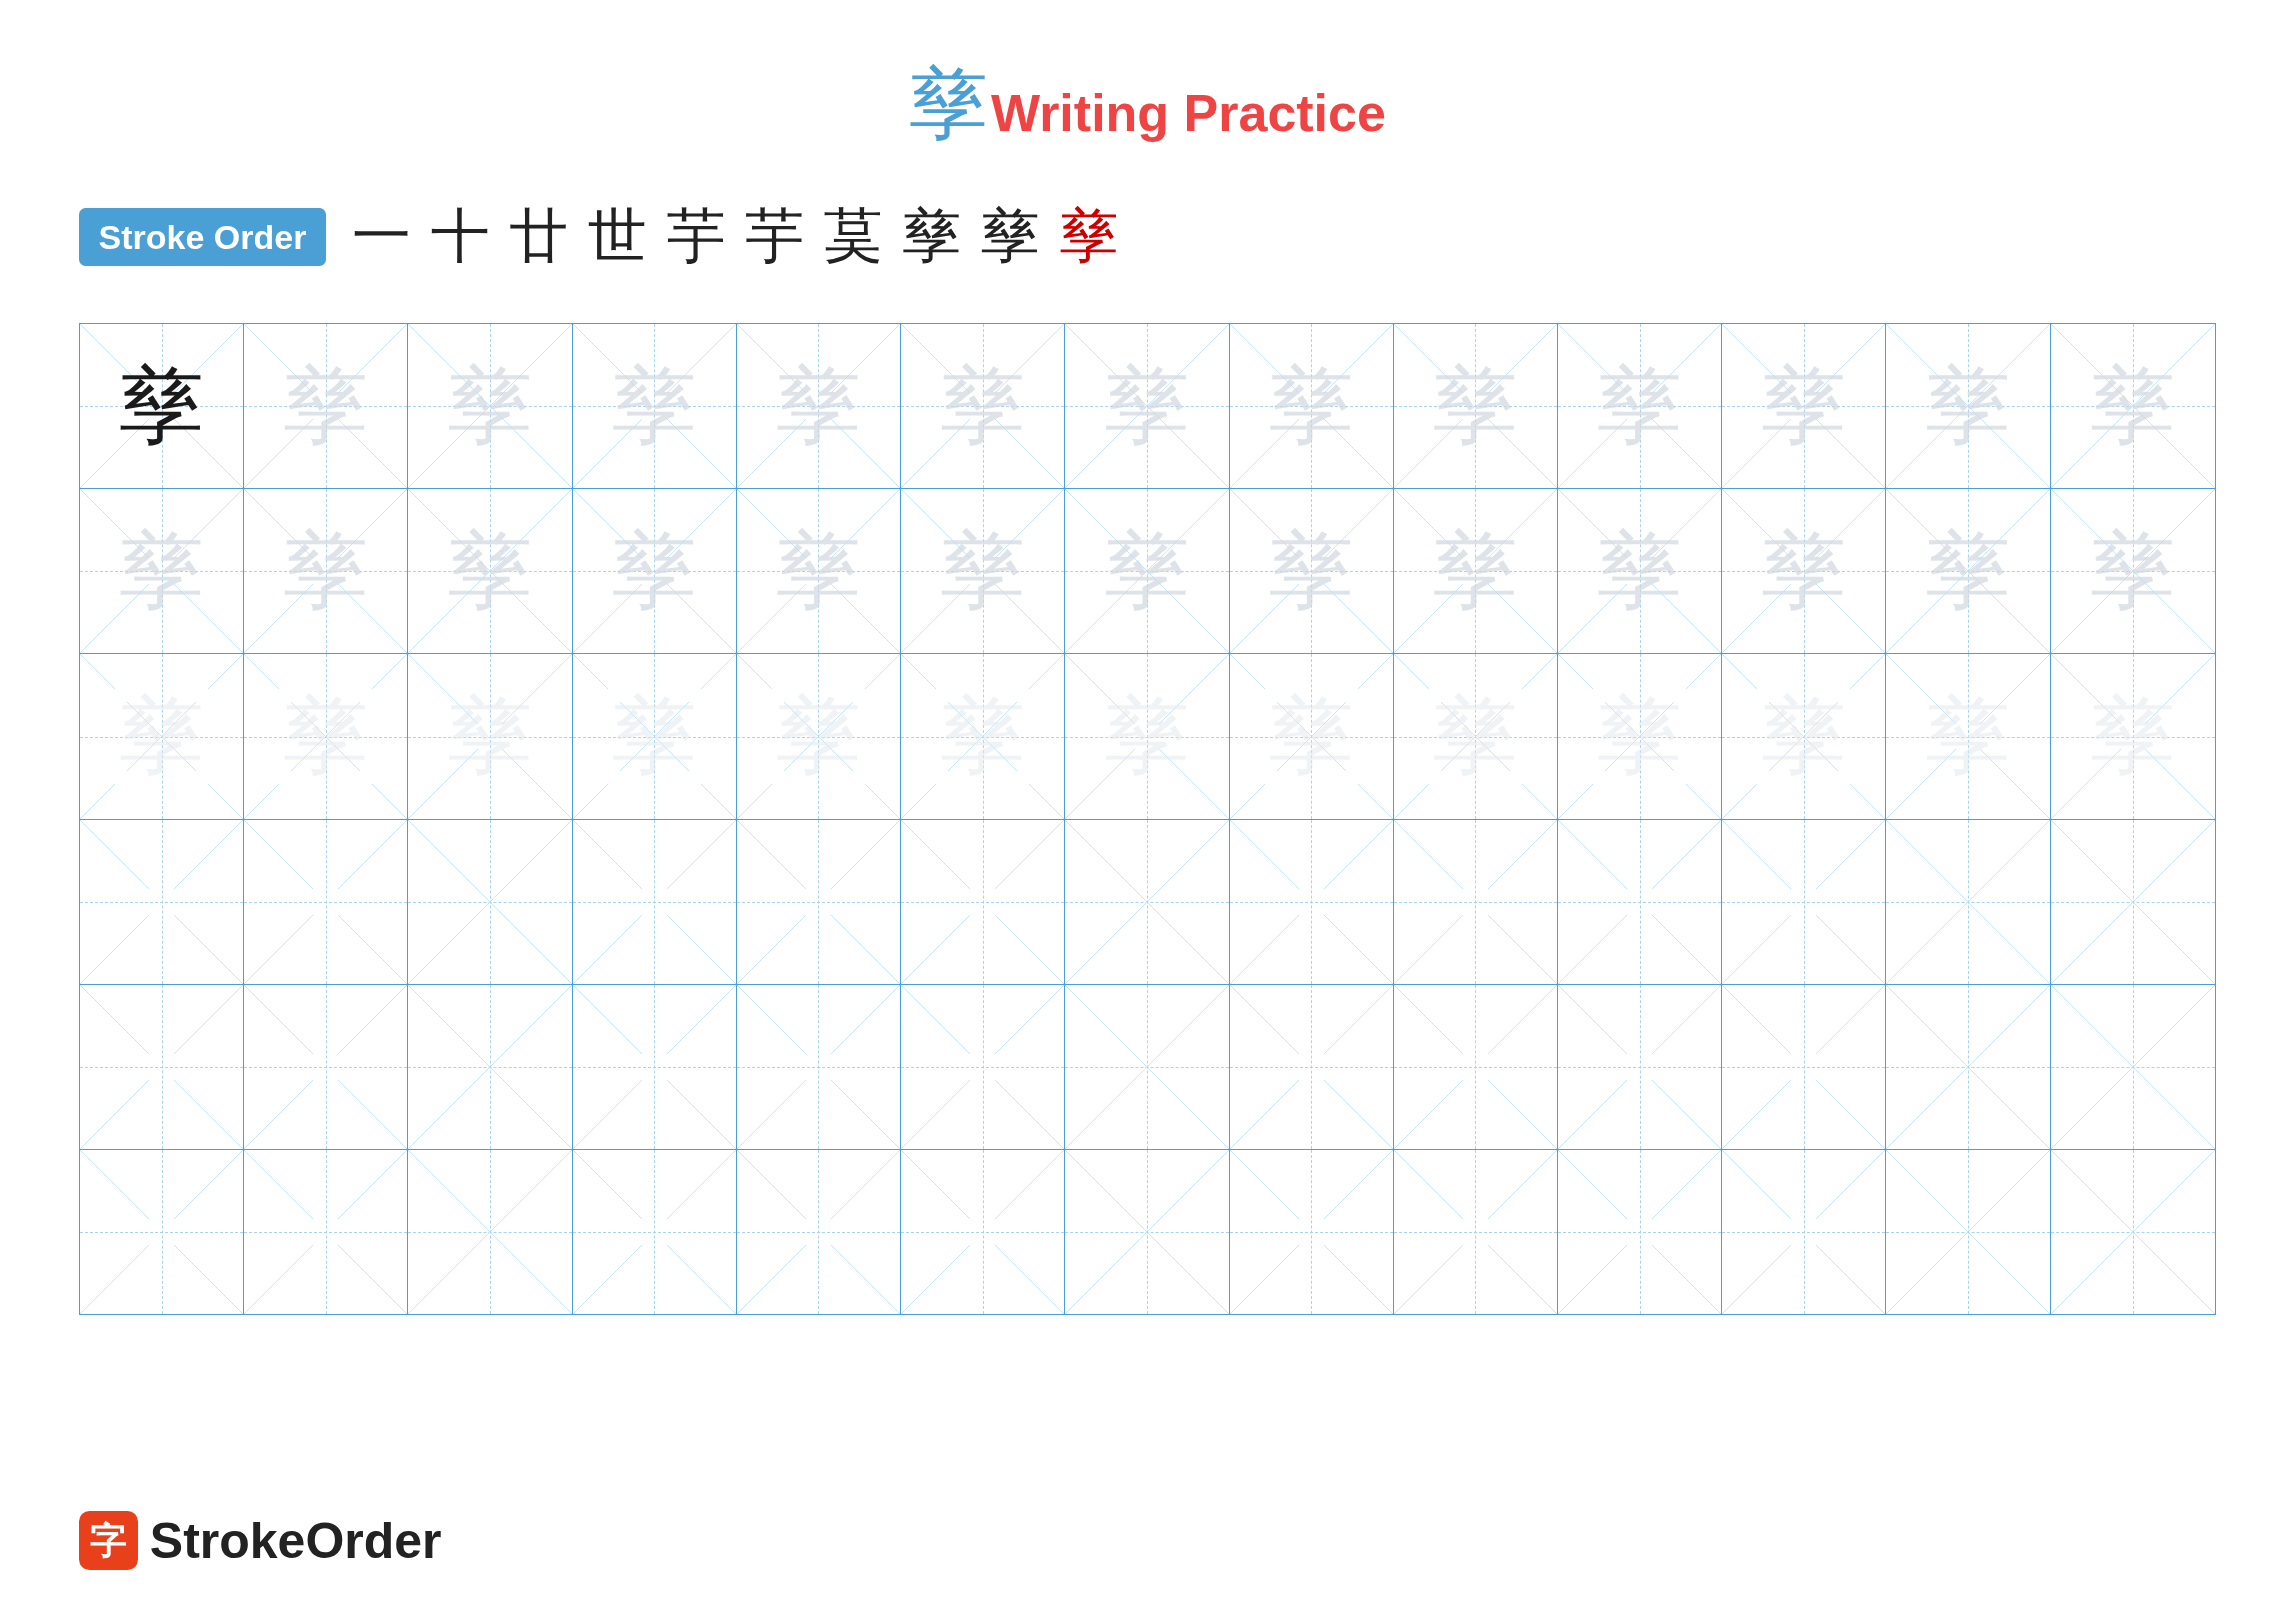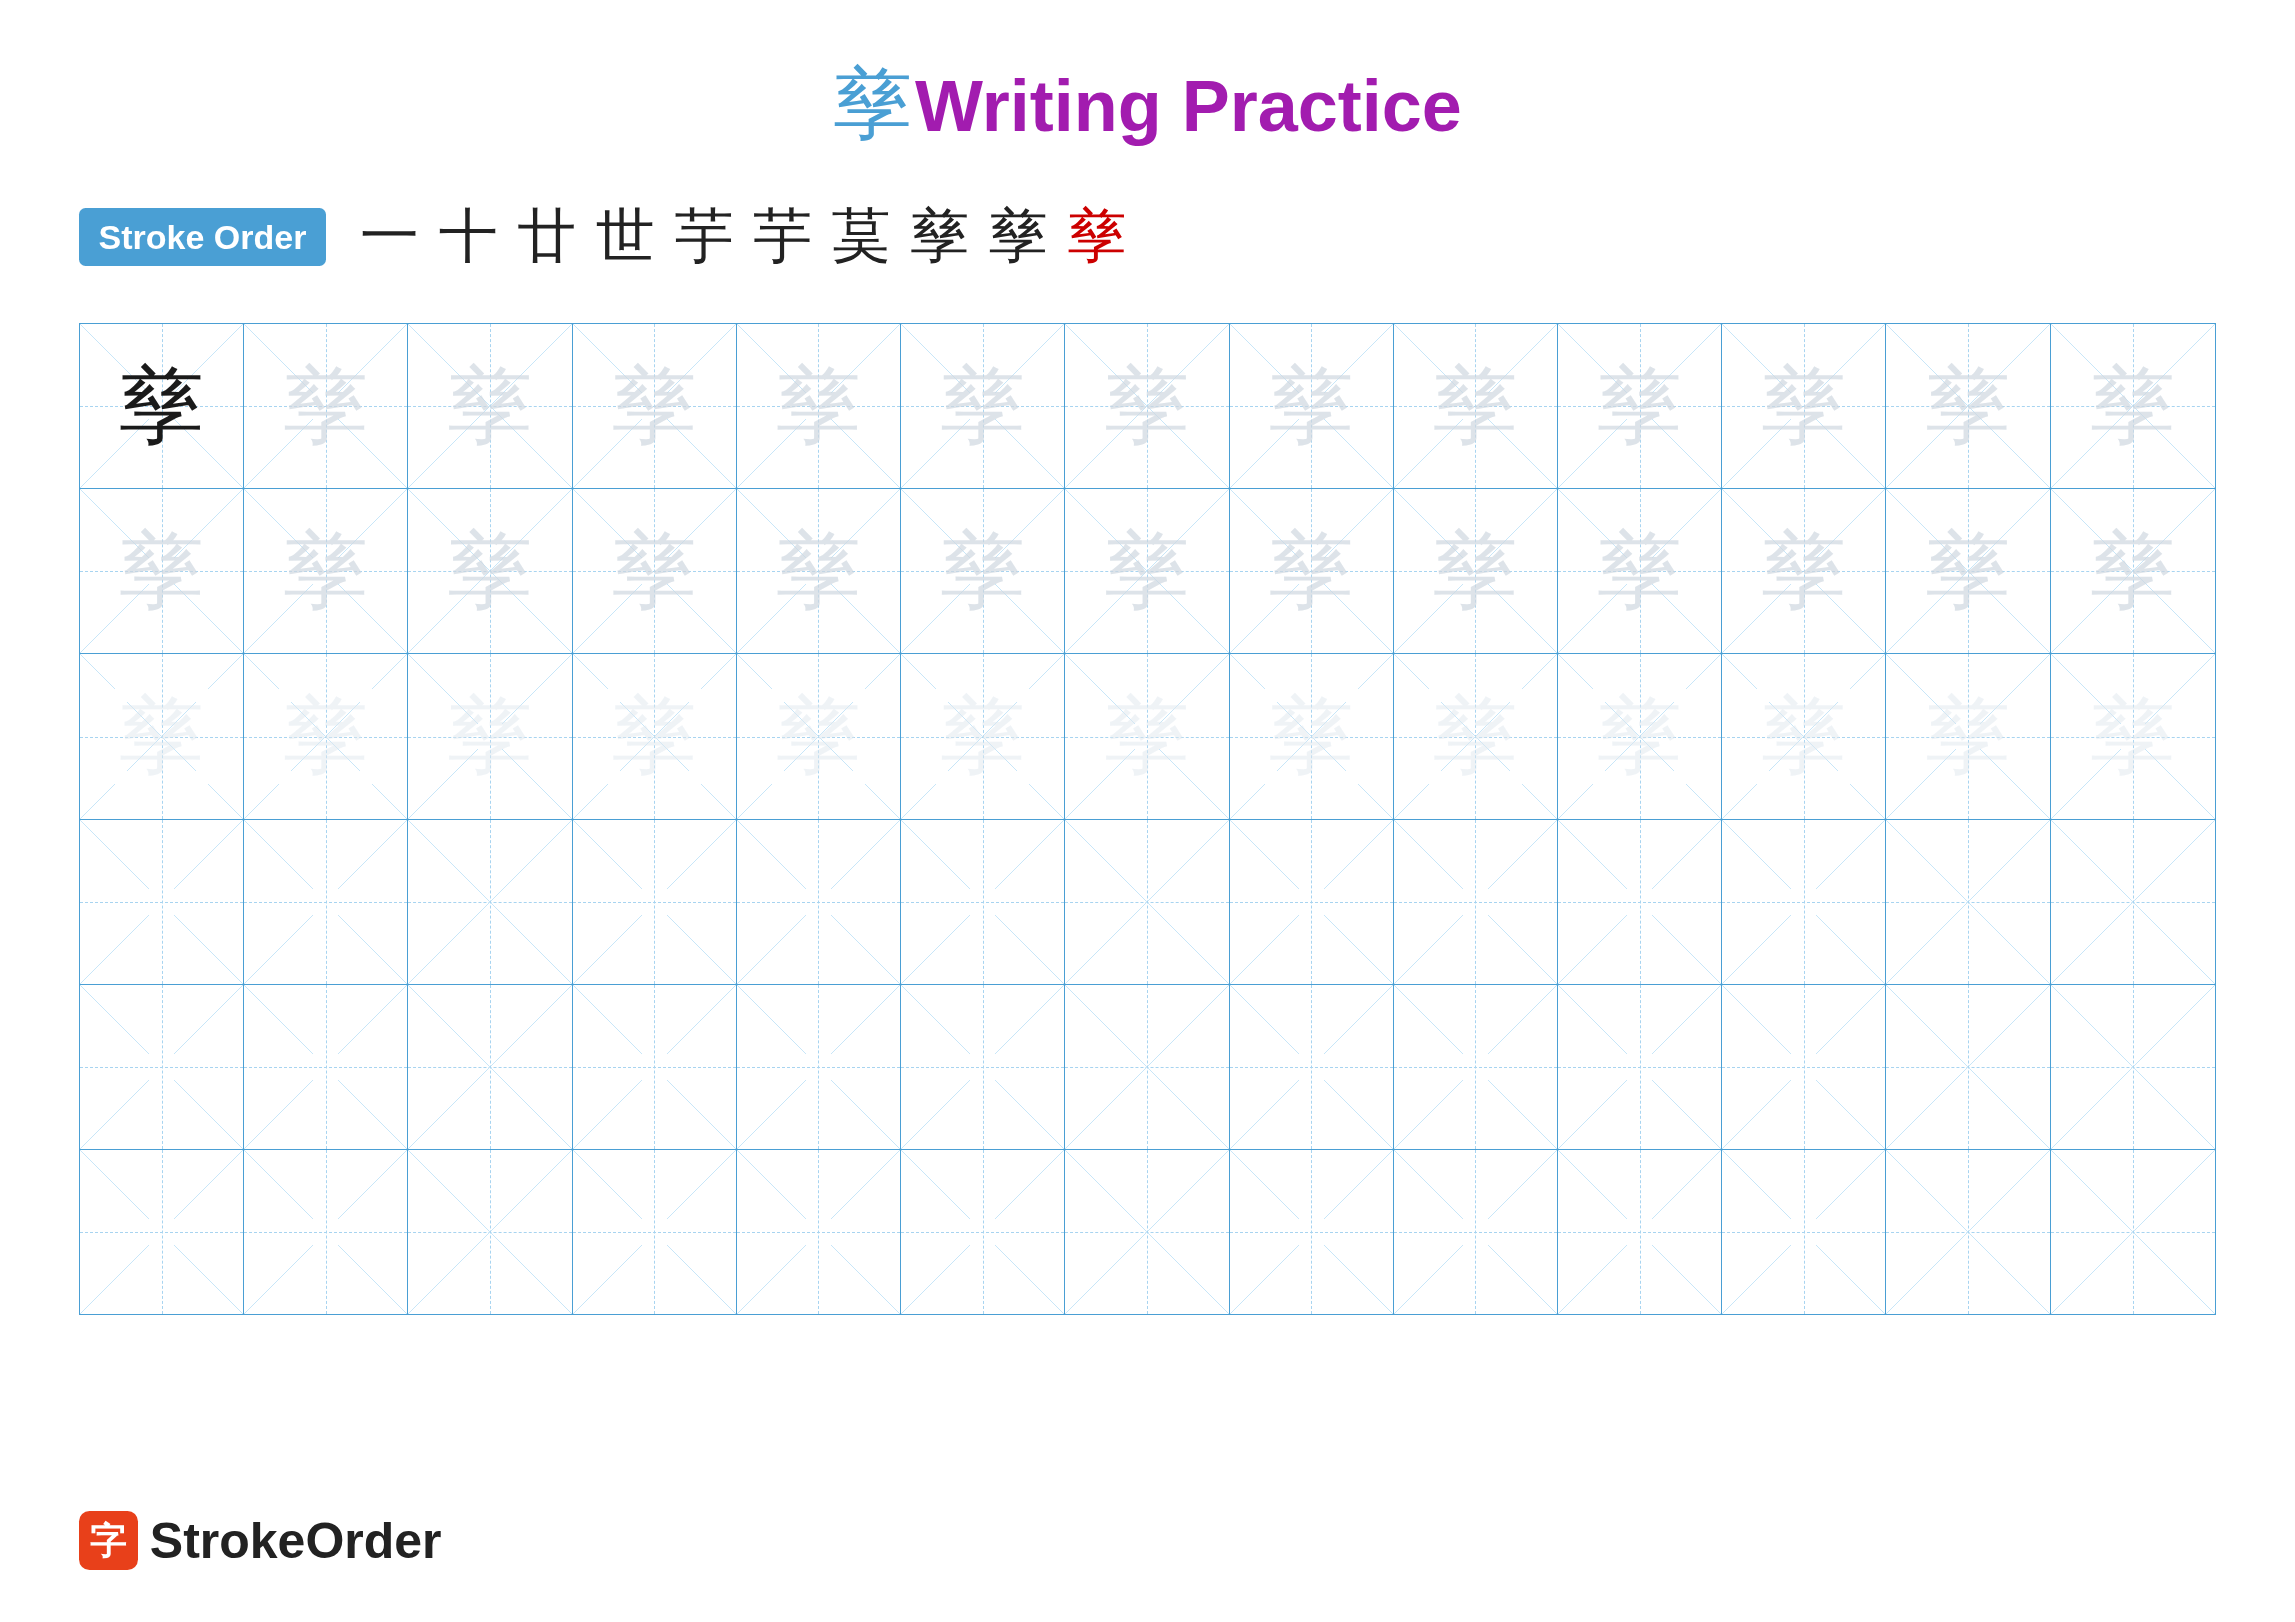--- a/index.html
+++ b/index.html
@@ -20,32 +20,32 @@
     .title-area {
       text-align: center;
       margin-bottom: 39px;
     }
     .title-chinese {
       font-size: 79px;
       color: #4a9fd4;
       font-family: serif;
     }
     .title-english {
-      font-size: 72px;
-      color: #a21caf;
+      font-size: 52px;
+      color: #ef4444;
       font-weight: bold;
       font-family: Arial, sans-serif;
     }
 
     
     .stroke-order-row {
       display: flex;
       align-items: center;
       margin-bottom: 46px;
-      gap: 34px;
+      gap: 26px;
     }
     .stroke-order-badge {
       background: #4a9fd4;
       color: white;
       font-size: 34px;
       font-weight: bold;
       padding: 9.2px 19.6px;
       border-radius: 6.5px;
       white-space: nowrap;
     }

